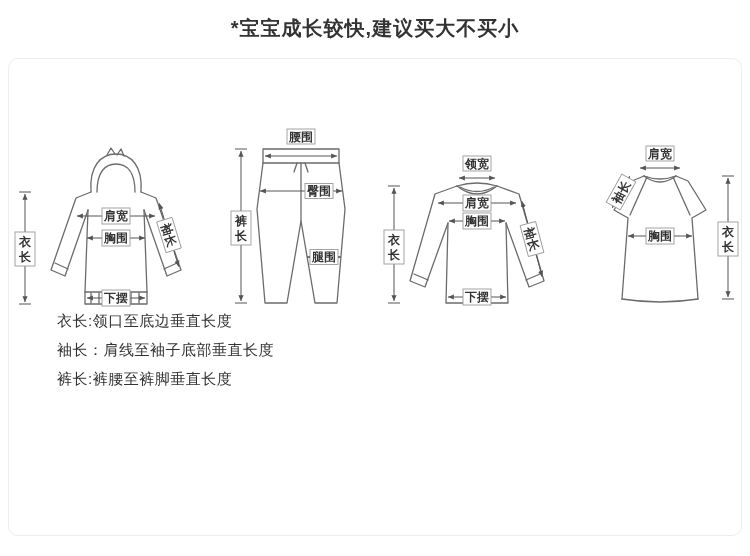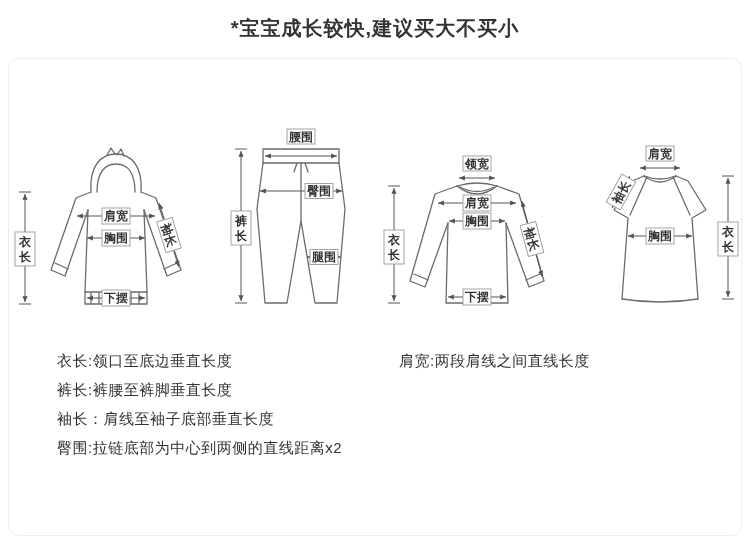--- a/index.html
+++ b/index.html
@@ -28,21 +28,20 @@
     background:#fff;
   }
   .diagrams {
     padding-top:66px;
     display:flex;
     justify-content:center;
     align-items:flex-end;
     gap:13px;
   }
   .defs {
-    margin-top:40px;
     padding-left:48px;
     display:flex;
   }
   .defs-col { width:352px; }
   .def-row {
     font-size:15px;
     line-height:29px;
     color:#333;
     letter-spacing:0.5px;
     white-space:nowrap;
@@ -236,23 +235,21 @@
           <text class="lbl" x="148" y="87.5">衣</text>
           <text class="lbl" x="148" y="102.5">长</text>
         </g>
       </svg>
 
     </div>
 
     <div class="defs">
       <div class="defs-col">
         <div class="def-row">衣长:领口至底边垂直长度</div>
+        <div class="def-row">袖长：肩线至袖子底部垂直长度</div>
         <div class="def-row">裤长:裤腰至裤脚垂直长度</div>
-        <div class="def-row">袖长：肩线至袖子底部垂直长度</div>
-        <div class="def-row">臀围:拉链底部为中心到两侧的直线距离x2</div>
       </div>
       <div class="defs-col">
-        <div class="def-row">肩宽:两段肩线之间直线长度</div>
       </div>
     </div>
 
   </div>
 </div>
 
 </body></html>

